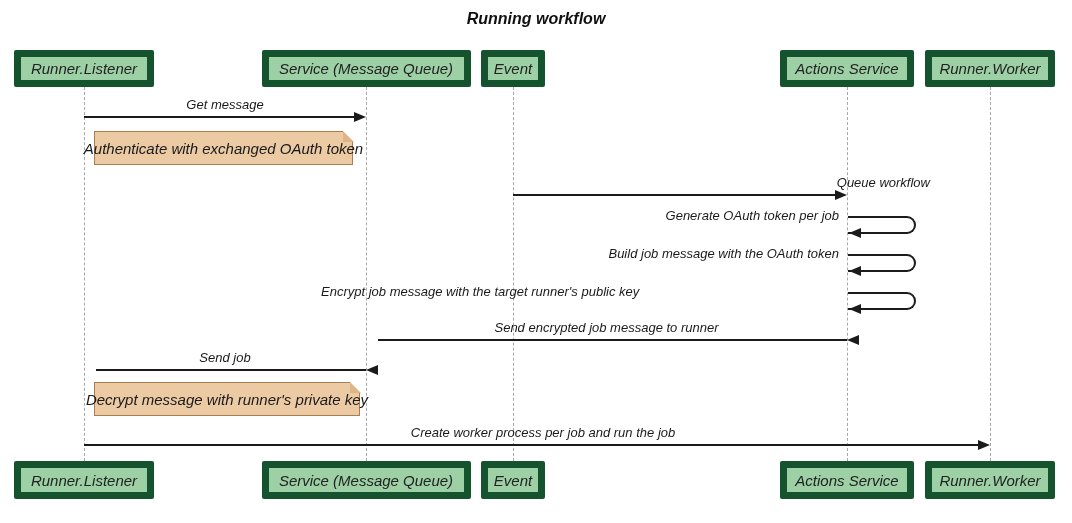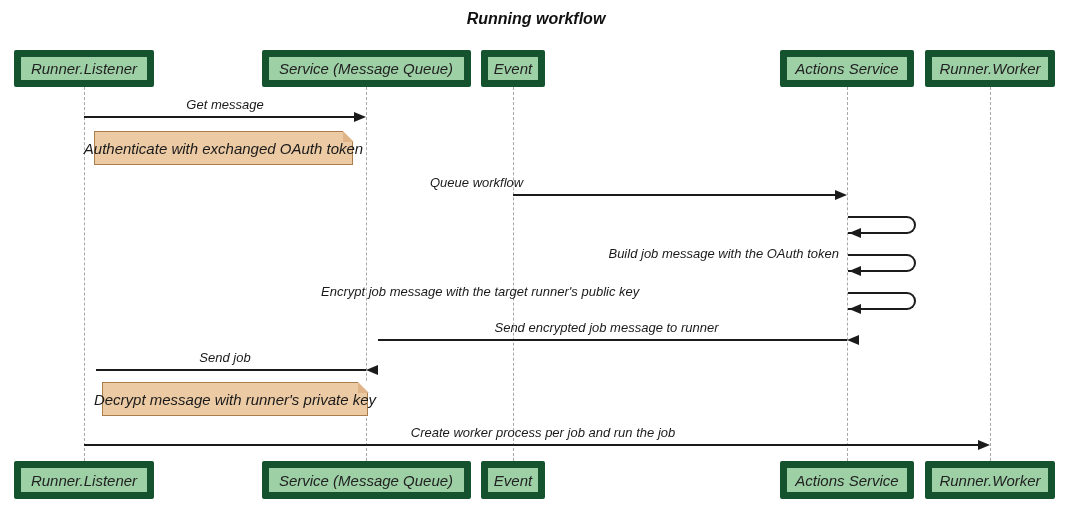--- a/index.html
+++ b/index.html
@@ -58,32 +58,33 @@
     <div class="participant" style="left: 780px; top: 50px; width: 134px; height: 37px;">Actions Service</div>
     <div class="participant" style="left: 780px; top: 461px; width: 134px; height: 38px;">Actions Service</div>
     <div class="participant" style="left: 925px; top: 50px; width: 130px; height: 37px;">Runner.Worker</div>
     <div class="participant" style="left: 925px; top: 461px; width: 130px; height: 38px;">Runner.Worker</div>
     <div class="msg-line" style="left: 84px; top: 116px; width: 270px;"></div>
     <div class="arrowhead right" style="left: 354px; top: 112px;"></div>
     <div class="msg-label" style="left: -25px; top: 97px; width: 500px; text-align: center;">Get message</div>
     <div class="note" style="left: 94px; top: 131px; width: 259px; height: 34px;">Authenticate with exchanged OAuth token</div>
     <div class="msg-line" style="left: 513px; top: 194px; width: 322px;"></div>
     <div class="arrowhead right" style="left: 835px; top: 190px;"></div>
-    <div class="msg-label" style="left: 430px; top: 175px; width: 500px; text-align: left;">Queue workflow</div>
+    <div class="msg-label" style="left: 430px; top: 175px; width: 500px; text-align: right;">Queue workflow</div>
     <div class="self-loop" style="left: 848px; top: 216px; width: 68px; height: 18px;"></div>
     <div class="arrowhead left" style="left: 849px; top: 228px;"></div>
+    <div class="msg-label" style="left: 339px; top: 208px; width: 500px; text-align: right;">Generate OAuth token per job</div>
     <div class="self-loop" style="left: 848px; top: 254px; width: 68px; height: 18px;"></div>
     <div class="arrowhead left" style="left: 849px; top: 266px;"></div>
     <div class="msg-label" style="left: 339px; top: 246px; width: 500px; text-align: right;">Build job message with the OAuth token</div>
     <div class="self-loop" style="left: 848px; top: 292px; width: 68px; height: 18px;"></div>
     <div class="arrowhead left" style="left: 849px; top: 304px;"></div>
     <div class="msg-label" style="left: 321px; top: 284px; width: 500px; text-align: left;">Encrypt job message with the target runner's public key</div>
     <div class="msg-line" style="left: 378px; top: 339px; width: 469px;"></div>
     <div class="arrowhead left" style="left: 847px; top: 335px;"></div>
     <div class="msg-label" style="left: 356.5px; top: 320px; width: 500px; text-align: center;">Send encrypted job message to runner</div>
     <div class="msg-line" style="left: 96px; top: 369px; width: 270px;"></div>
     <div class="arrowhead left" style="left: 366px; top: 365px;"></div>
     <div class="msg-label" style="left: -25px; top: 350px; width: 500px; text-align: center;">Send job</div>
-    <div class="note" style="left: 94px; top: 382px; width: 266px; height: 34px; margin-left: 8px;">Decrypt message with runner's private key</div>
+    <div class="note" style="left: 94px; top: 382px; width: 266px; height: 34px;">Decrypt message with runner's private key</div>
     <div class="msg-line" style="left: 84px; top: 444px; width: 894px;"></div>
     <div class="arrowhead right" style="left: 978px; top: 440px;"></div>
     <div class="msg-label" style="left: 293px; top: 425px; width: 500px; text-align: center;">Create worker process per job and run the job</div>
   </div>
 
 </body></html>

